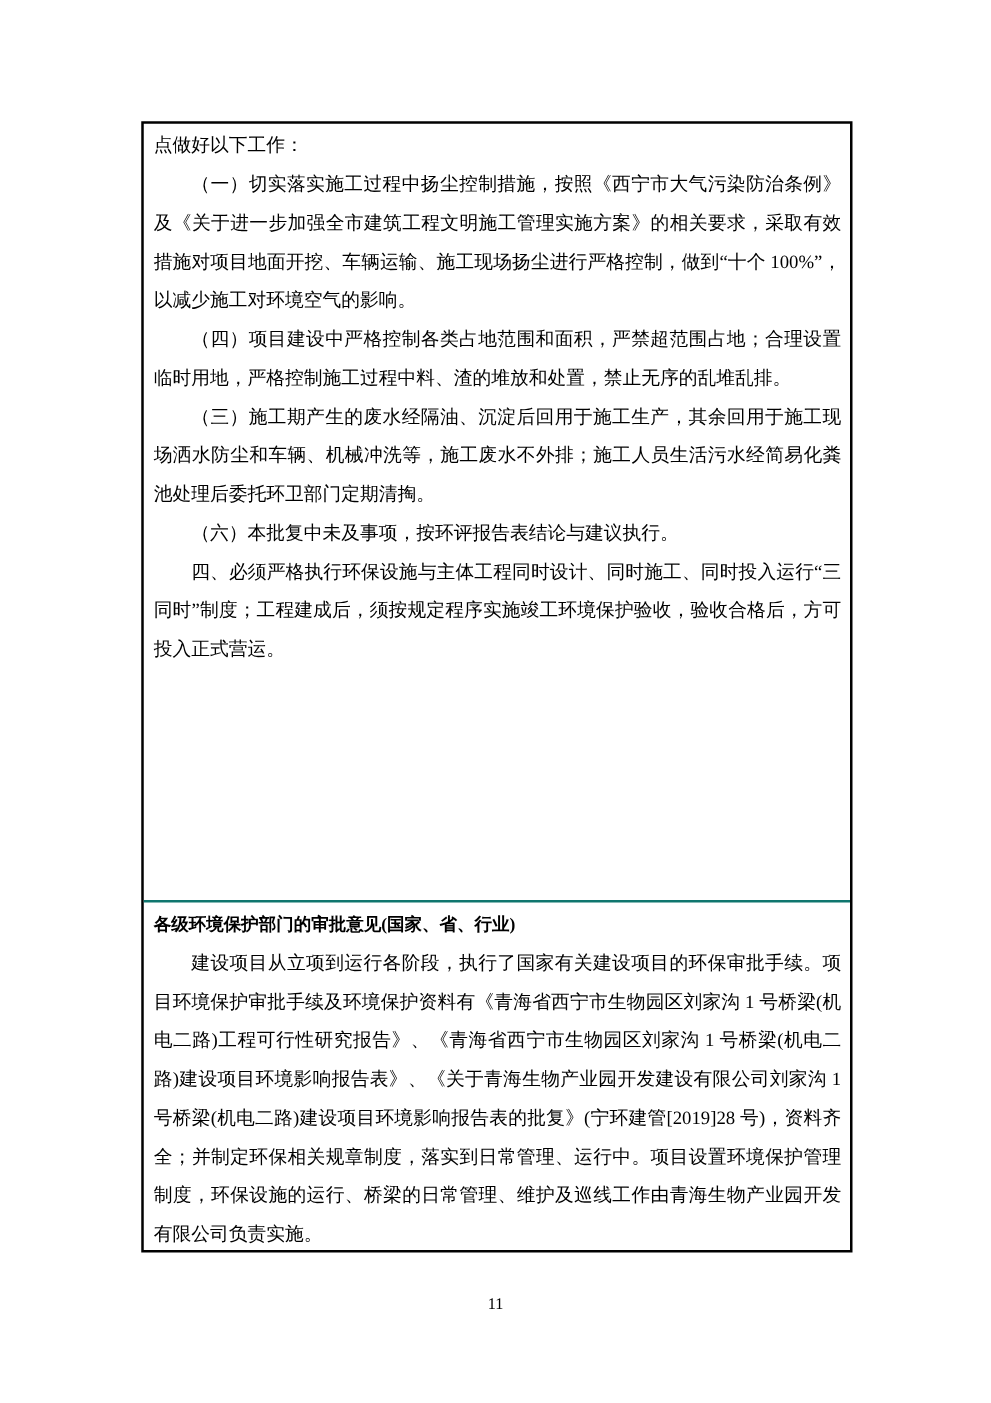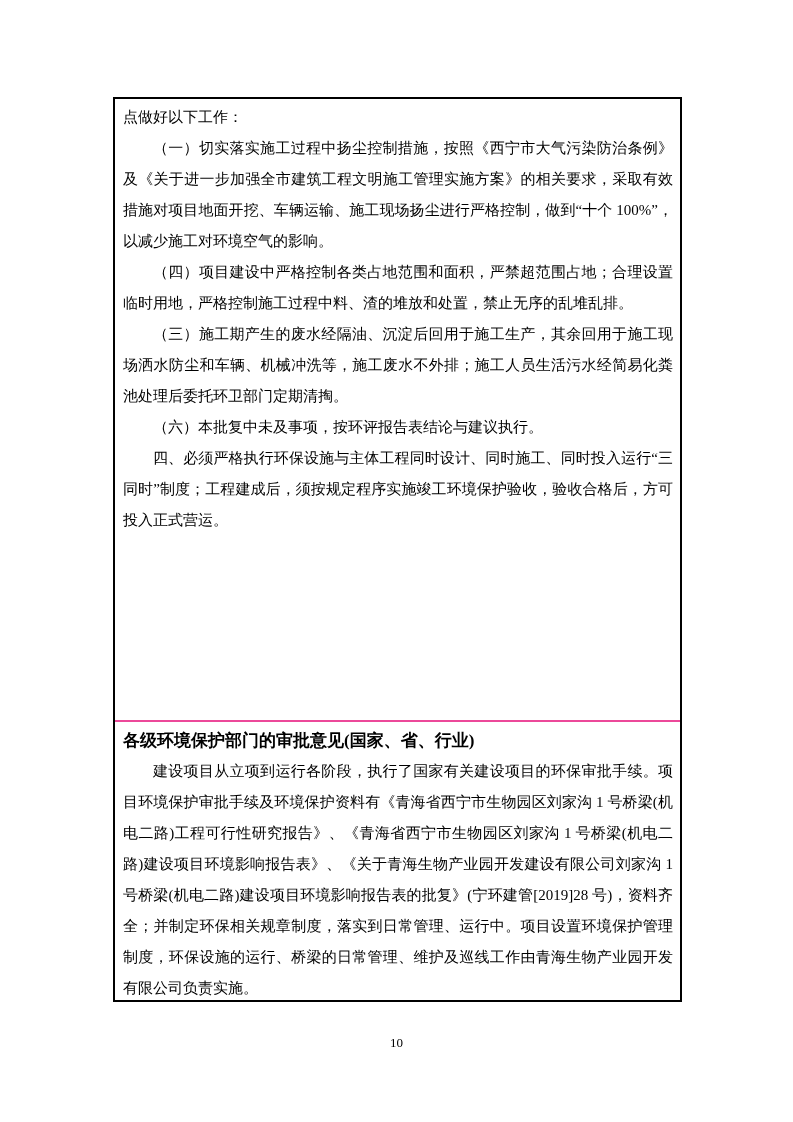--- a/index.html
+++ b/index.html
@@ -25,38 +25,38 @@
     box-sizing: border-box;
     background: #ffffff;
   }
   .cell {
     box-sizing: border-box;
     padding: 3px 7px 0 8px;
     overflow: hidden;
   }
   .cell-main {
     height: 623px;
-    border-bottom: 2px solid #ec4899;
+    border-bottom: 2px solid #0f766e;
   }
   .cell-approval {
     height: 278px;
   }
   p.para {
     margin: 0;
     font-size: 15px;
     line-height: 31px;
     text-align: justify;
     word-break: break-all;
   }
   p.indent {
     text-indent: 2em;
   }
   p.cell-header {
     margin: 0;
-    font-size: 17px;
+    font-size: 14px;
     font-weight: bold;
     line-height: 31px;
     text-align: left;
   }
   .page-number {
     position: absolute;
     top: 1034px;
     left: 0;
     width: 793px;
     text-align: center;
@@ -79,13 +79,13 @@
 
   </div>
 
   <div class="cell cell-approval">
     <p class="cell-header">各级环境保护部门的审批意见(国家、省、行业)</p>
     <p class="para indent">建设项目从立项到运行各阶段，执行了国家有关建设项目的环保审批手续。项目环境保护审批手续及环境保护资料有《青海省西宁市生物园区刘家沟 1 号桥梁(机电二路)工程可行性研究报告》、《青海省西宁市生物园区刘家沟 1 号桥梁(机电二路)建设项目环境影响报告表》、《关于青海生物产业园开发建设有限公司刘家沟 1 号桥梁(机电二路)建设项目环境影响报告表的批复》(宁环建管[2019]28 号)，资料齐全；并制定环保相关规章制度，落实到日常管理、运行中。项目设置环境保护管理制度，环保设施的运行、桥梁的日常管理、维护及巡线工作由青海生物产业园开发有限公司负责实施。</p>
   </div>
 
 </div>
 
-<div class="page-number">10</div>
+<div class="page-number">11</div>
 
 </body></html>

